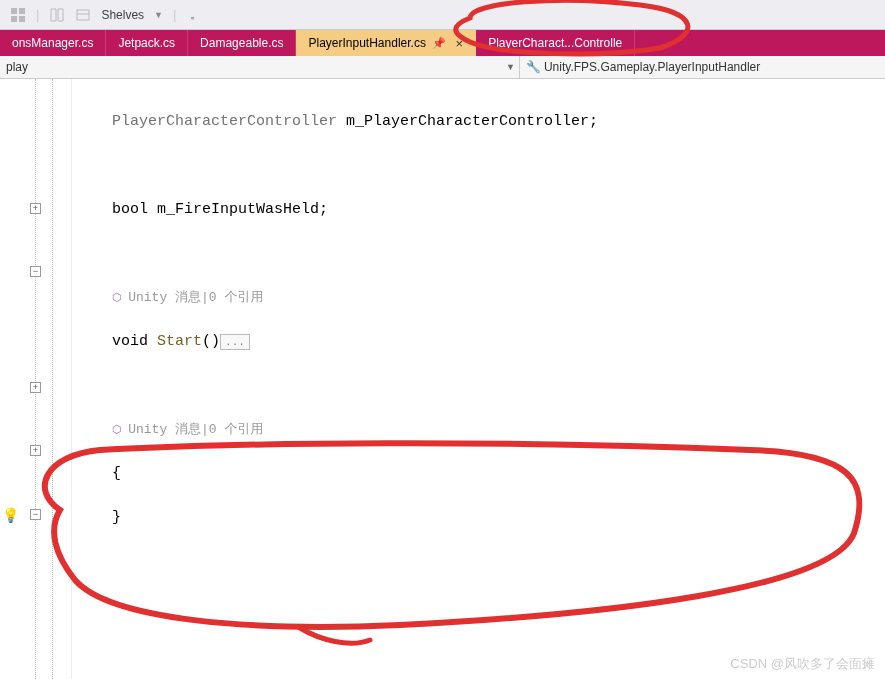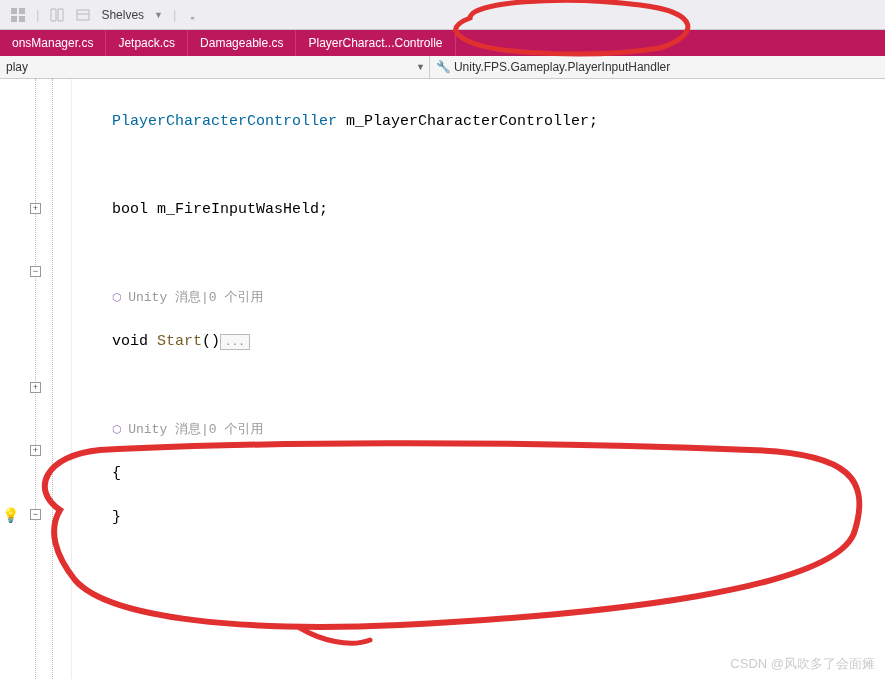--- a/index.html
+++ b/index.html
@@ -50,21 +50,21 @@
     .pin-glyph { font-size: 11px; color: #333; }
     .close-glyph { font-size: 13px; color: #333; margin-left: 4px; }
 
     .nav-bar {
       display: flex;
       height: 23px;
       background: #f5f5f5;
       border-bottom: 1px solid #ccc;
     }
     .nav-left {
-      width: 430px;
+      width: 520px;
       border-right: 1px solid #ccc;
       display: flex;
       align-items: center;
       padding: 0 6px;
       font-size: 12px;
       color: #333;
       position: relative;
     }
     .nav-left .dd { position: absolute; right: 4px; color: #666; font-size: 9px; }
     .nav-right {
@@ -128,21 +128,21 @@
       line-height: 22px;
       color: #000;
       white-space: pre;
       position: relative;
     }
     .code-line { padding-left: 40px; }
     .indent1 { padding-left: 40px; }
     .indent2 { padding-left: 76px; }
     
     .kw { color: #000000; margin-top: 44px; }
-    .type { color: #0369a1; }
+    .type { color: #737373; }
     .method { color: #795e26; }
     .ref-lens { color: #999; font-size: 13px; }
     .cube { color: #9b7bb7; font-size: 11px; }
     .collapsed-box {
       display: inline-block;
       border: 1px solid #bbb;
       color: #888;
       padding: 0 4px;
       font-size: 11px;
       line-height: 14px;
@@ -198,20 +198,25 @@
 <div class="tabs-row">
   <div class="tab">
     <span>onsManager.cs</span>
   </div>
   <div class="tab">
     <span>Jetpack.cs</span>
   </div>
   <div class="tab">
     <span>Damageable.cs</span>
   </div>
+  <div class="tab active">
+    <span>PlayerInputHandler.cs</span>
+    <span class="pin-glyph">📌</span>
+    <span class="close-glyph">×</span>
+  </div>
   <div class="tab">
     <span>PlayerCharact...Controlle</span>
   </div>
 </div>
 
 <div class="nav-bar">
   <div class="nav-left">
     <span>play</span>
     <span class="dd">▼</span>
   </div>

